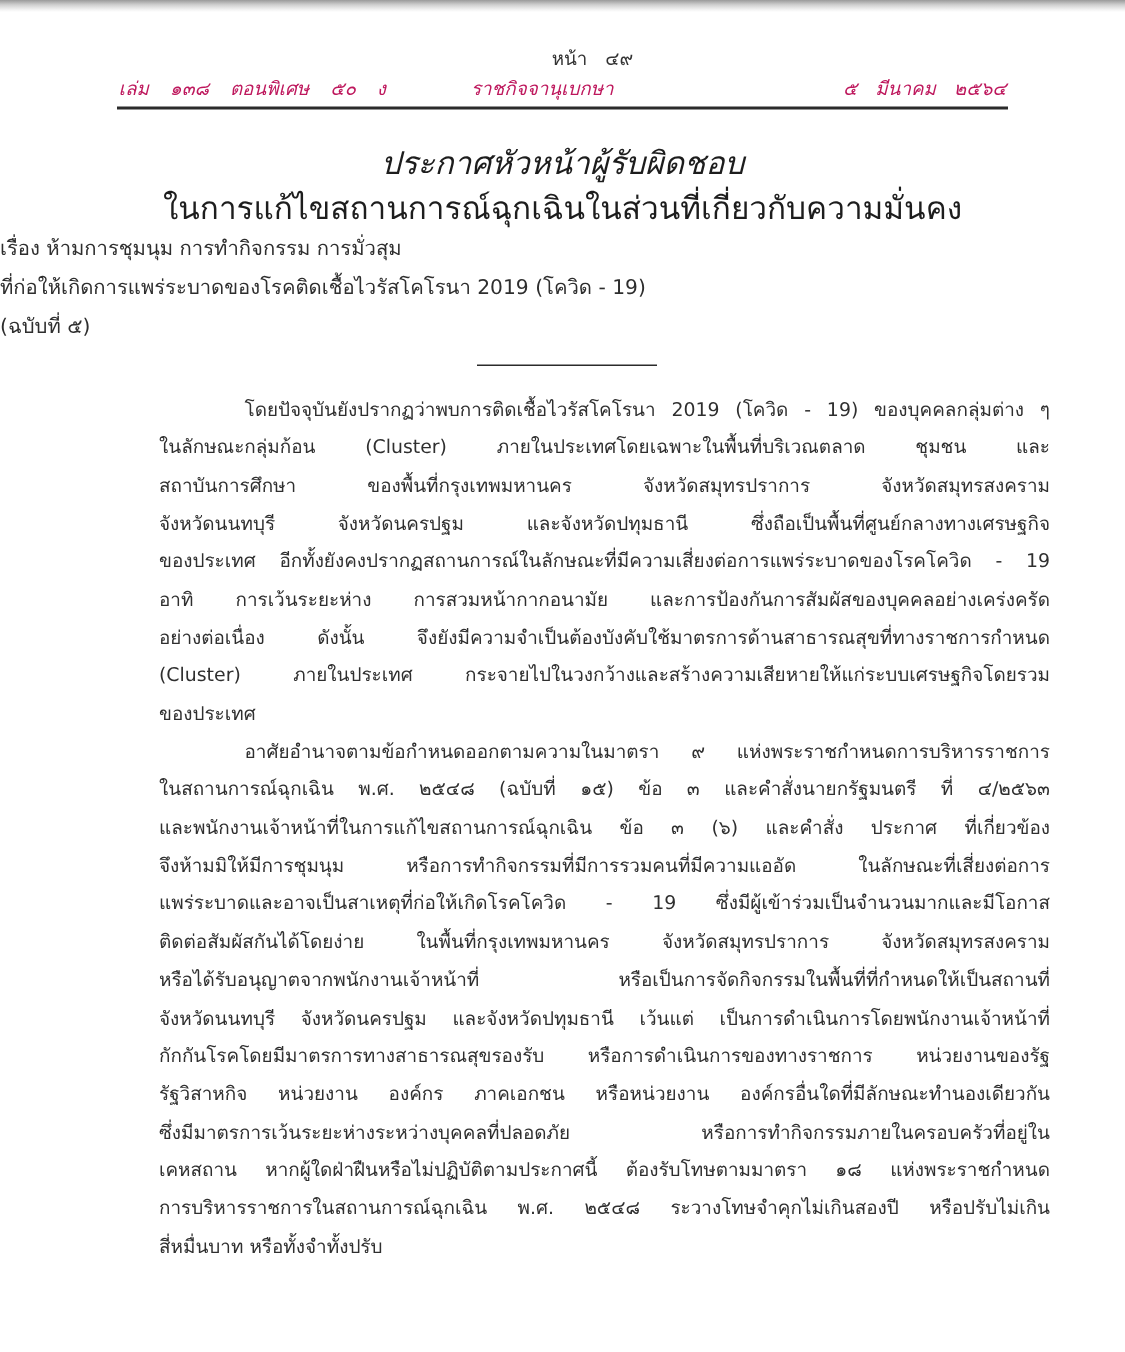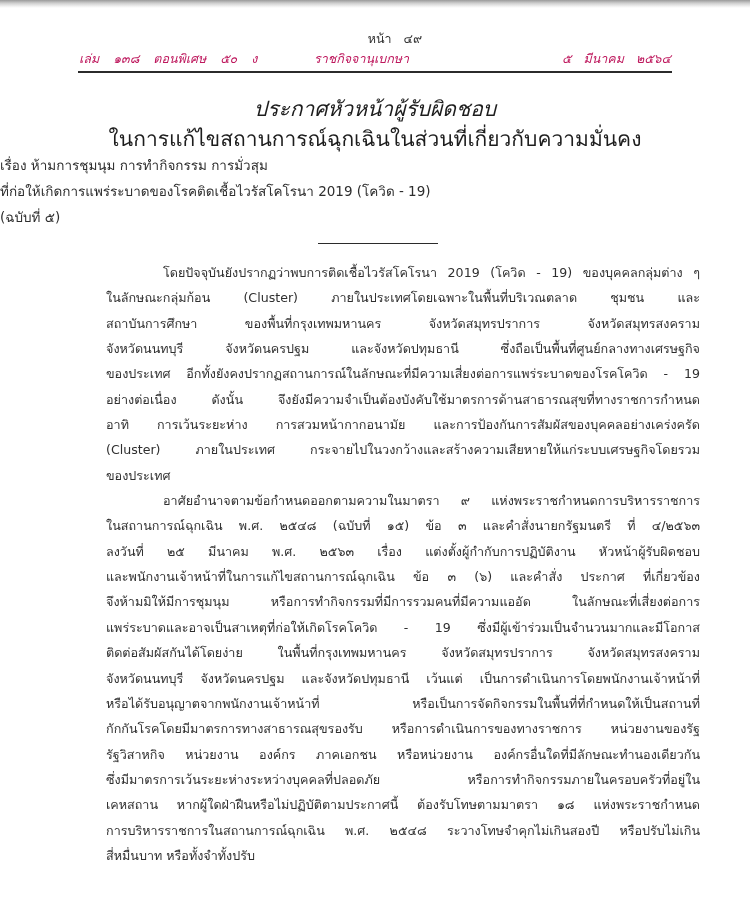--- a/index.html
+++ b/index.html
@@ -97,32 +97,31 @@
 <div class="sub-line sub-3">(ฉบับที่ ๕)</div>
 
 <div class="short-rule"></div>
 
 <div class="body-text">
   <span class="ln indent">โดยปัจจุบันยังปรากฏว่าพบการติดเชื้อไวรัสโคโรนา 2019 (โควิด - 19) ของบุคคลกลุ่มต่าง ๆ</span>
   <span class="ln">ในลักษณะกลุ่มก้อน (Cluster) ภายในประเทศโดยเฉพาะในพื้นที่บริเวณตลาด ชุมชน และ</span>
   <span class="ln">สถาบันการศึกษา ของพื้นที่กรุงเทพมหานคร จังหวัดสมุทรปราการ จังหวัดสมุทรสงคราม</span>
   <span class="ln">จังหวัดนนทบุรี จังหวัดนครปฐม และจังหวัดปทุมธานี ซึ่งถือเป็นพื้นที่ศูนย์กลางทางเศรษฐกิจ</span>
   <span class="ln">ของประเทศ อีกทั้งยังคงปรากฏสถานการณ์ในลักษณะที่มีความเสี่ยงต่อการแพร่ระบาดของโรคโควิด - 19</span>
+  <span class="ln">อาทิ การเว้นระยะห่าง การสวมหน้ากากอนามัย และการป้องกันการสัมผัสของบุคคลอย่างเคร่งครัด</span>
   <span class="ln">อย่างต่อเนื่อง ดังนั้น จึงยังมีความจำเป็นต้องบังคับใช้มาตรการด้านสาธารณสุขที่ทางราชการกำหนด</span>
-  <span class="ln">อาทิ การเว้นระยะห่าง การสวมหน้ากากอนามัย และการป้องกันการสัมผัสของบุคคลอย่างเคร่งครัด</span>
   <span class="ln">(Cluster) ภายในประเทศ กระจายไปในวงกว้างและสร้างความเสียหายให้แก่ระบบเศรษฐกิจโดยรวม</span>
   <span class="ln last">ของประเทศ</span>
   <span class="ln indent">อาศัยอำนาจตามข้อกำหนดออกตามความในมาตรา ๙ แห่งพระราชกำหนดการบริหารราชการ</span>
   <span class="ln">ในสถานการณ์ฉุกเฉิน พ.ศ. ๒๕๔๘ (ฉบับที่ ๑๕) ข้อ ๓ และคำสั่งนายกรัฐมนตรี ที่ ๔/๒๕๖๓</span>
-  <span class="ln">ลงวันที่ ๒๕ มีนาคม พ.ศ. ๒๕๖๓ เรื่อง แต่งตั้งผู้กำกับการปฏิบัติงาน หัวหน้าผู้รับผิดชอบ</span>
   <span class="ln">และพนักงานเจ้าหน้าที่ในการแก้ไขสถานการณ์ฉุกเฉิน ข้อ ๓ (๖) และคำสั่ง ประกาศ ที่เกี่ยวข้อง</span>
   <span class="ln">จึงห้ามมิให้มีการชุมนุม หรือการทำกิจกรรมที่มีการรวมคนที่มีความแออัด ในลักษณะที่เสี่ยงต่อการ</span>
   <span class="ln">แพร่ระบาดและอาจเป็นสาเหตุที่ก่อให้เกิดโรคโควิด - 19 ซึ่งมีผู้เข้าร่วมเป็นจำนวนมากและมีโอกาส</span>
   <span class="ln">ติดต่อสัมผัสกันได้โดยง่าย ในพื้นที่กรุงเทพมหานคร จังหวัดสมุทรปราการ จังหวัดสมุทรสงคราม</span>
+  <span class="ln">หรือได้รับอนุญาตจากพนักงานเจ้าหน้าที่ หรือเป็นการจัดกิจกรรมในพื้นที่ที่กำหนดให้เป็นสถานที่</span>
   <span class="ln">จังหวัดนนทบุรี จังหวัดนครปฐม และจังหวัดปทุมธานี เว้นแต่ เป็นการดำเนินการโดยพนักงานเจ้าหน้าที่</span>
-  <span class="ln">หรือได้รับอนุญาตจากพนักงานเจ้าหน้าที่ หรือเป็นการจัดกิจกรรมในพื้นที่ที่กำหนดให้เป็นสถานที่</span>
   <span class="ln">กักกันโรคโดยมีมาตรการทางสาธารณสุขรองรับ หรือการดำเนินการของทางราชการ หน่วยงานของรัฐ</span>
   <span class="ln">รัฐวิสาหกิจ หน่วยงาน องค์กร ภาคเอกชน หรือหน่วยงาน องค์กรอื่นใดที่มีลักษณะทำนองเดียวกัน</span>
   <span class="ln">ซึ่งมีมาตรการเว้นระยะห่างระหว่างบุคคลที่ปลอดภัย หรือการทำกิจกรรมภายในครอบครัวที่อยู่ใน</span>
   <span class="ln">เคหสถาน หากผู้ใดฝ่าฝืนหรือไม่ปฏิบัติตามประกาศนี้ ต้องรับโทษตามมาตรา ๑๘ แห่งพระราชกำหนด</span>
   <span class="ln">การบริหารราชการในสถานการณ์ฉุกเฉิน พ.ศ. ๒๕๔๘ ระวางโทษจำคุกไม่เกินสองปี หรือปรับไม่เกิน</span>
   <span class="ln last">สี่หมื่นบาท หรือทั้งจำทั้งปรับ</span>
 </div>
 
 </body></html>

